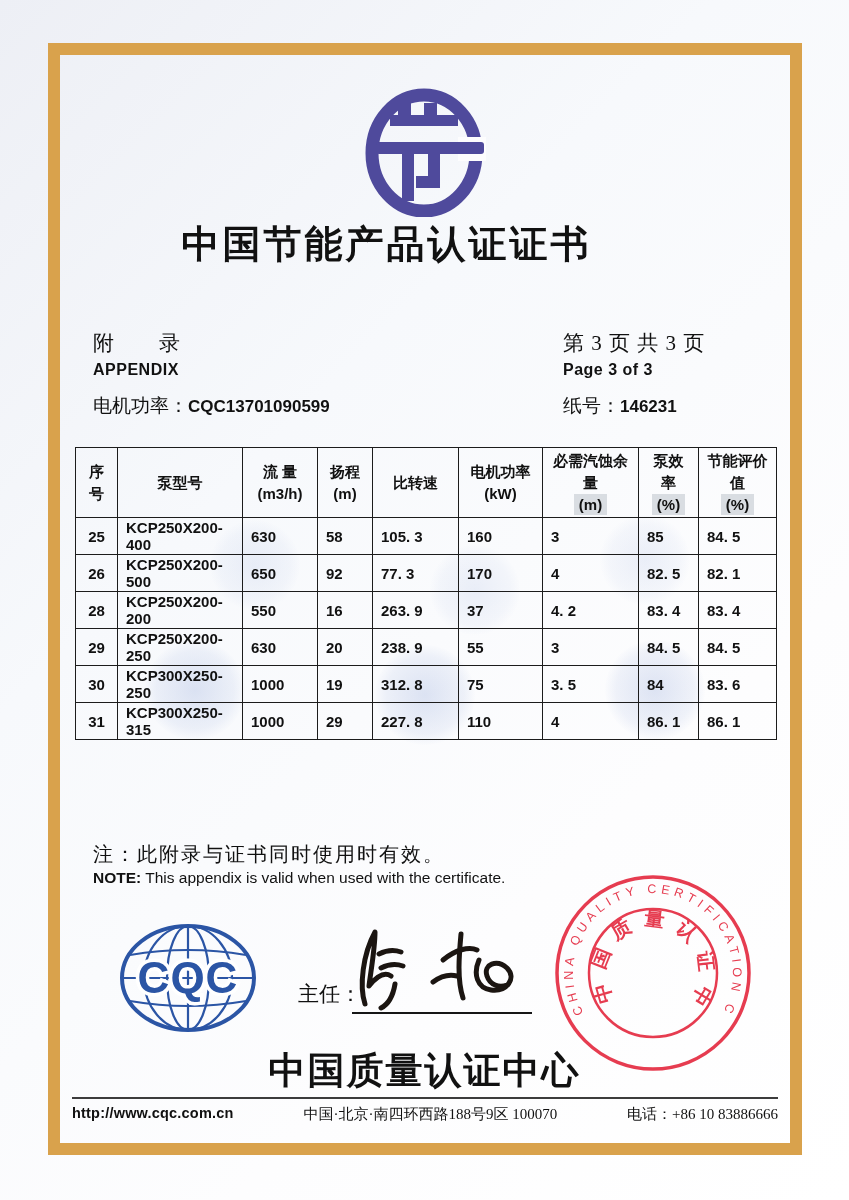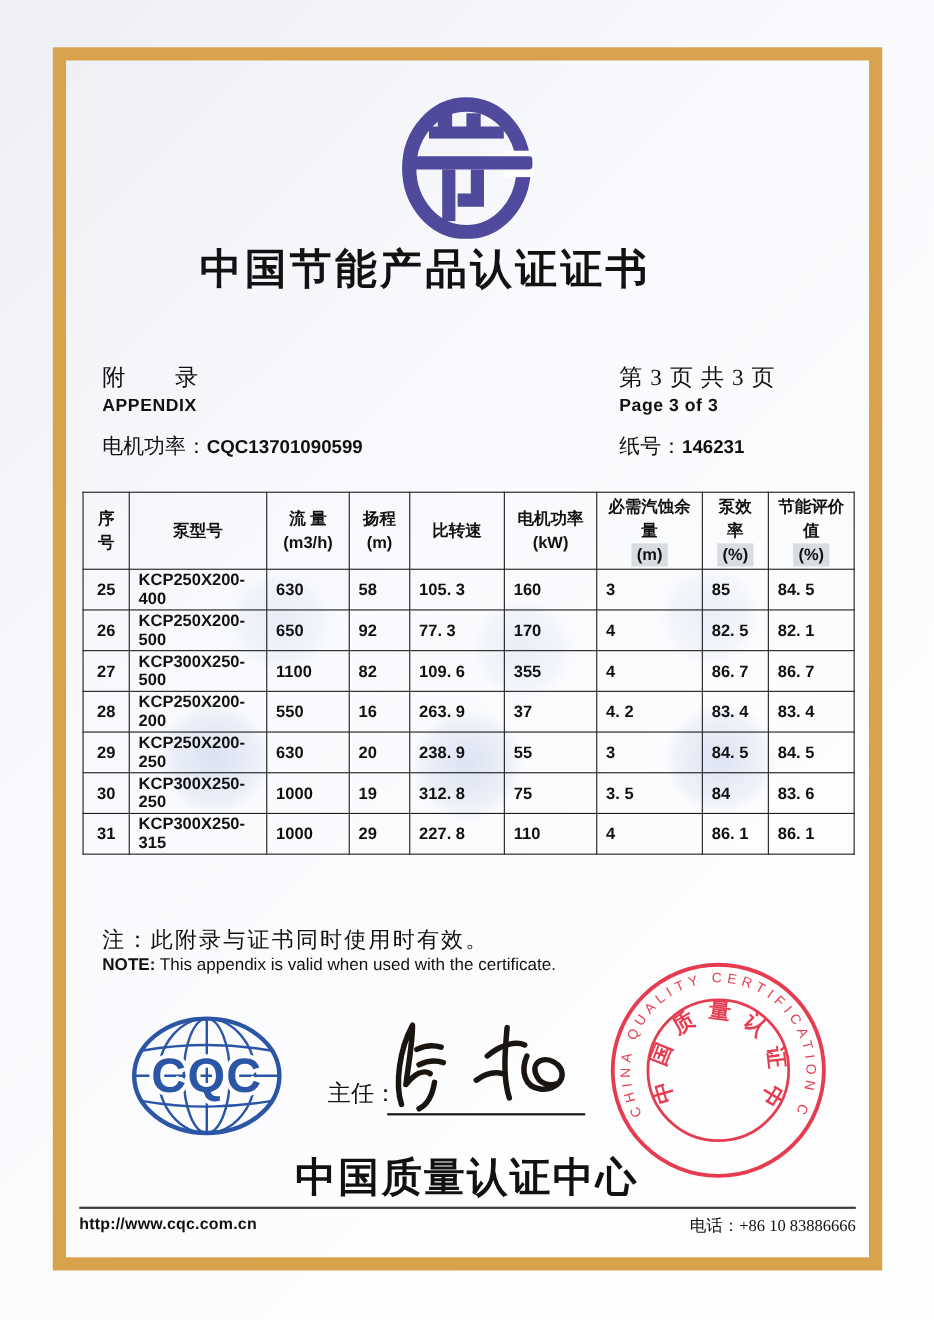--- a/index.html
+++ b/index.html
@@ -172,31 +172,20 @@
         <td>KCP250X200-500</td>
         <td>650</td>
         <td>92</td>
         <td>77. 3</td>
         <td>170</td>
         <td>4</td>
         <td>82. 5</td>
         <td>82. 1</td>
       </tr>
       <tr>
-        <td class="c-center">27</td>
-        <td>KCP300X250-500</td>
-        <td>1100</td>
-        <td>82</td>
-        <td>109. 6</td>
-        <td>355</td>
-        <td>4</td>
-        <td>86. 7</td>
-        <td>86. 7</td>
-      </tr>
-      <tr>
         <td class="c-center">28</td>
         <td>KCP250X200-200</td>
         <td>550</td>
         <td>16</td>
         <td>263. 9</td>
         <td>37</td>
         <td>4. 2</td>
         <td>83. 4</td>
         <td>83. 4</td>
       </tr>
@@ -278,14 +267,15 @@
   <text class="stamp-text" style="font-size:20px;font-weight:bold;letter-spacing:11px;">
     <textPath href="#centerPath" startOffset="0">中国质量认证中心</textPath>
   </text>
 </svg>
 
 <div class="abs issuer-name">中国质量认证中心</div>
 
 <div class="abs footer-rule"></div>
 <div class="abs footer-row">
   <span class="footer-site">http://www.cqc.com.cn</span>
+  <span class="footer-addr kai">中国·北京·南四环西路188号9区  100070</span>
   <span class="footer-phone kai">电话：+86 10 83886666</span>
 </div>
 
 </body></html>

